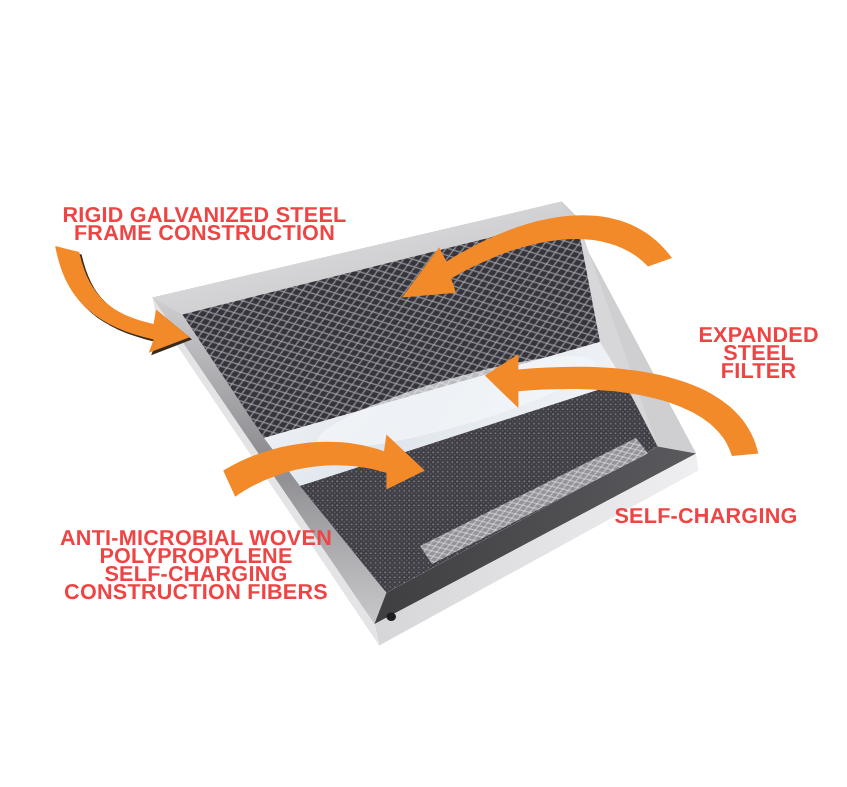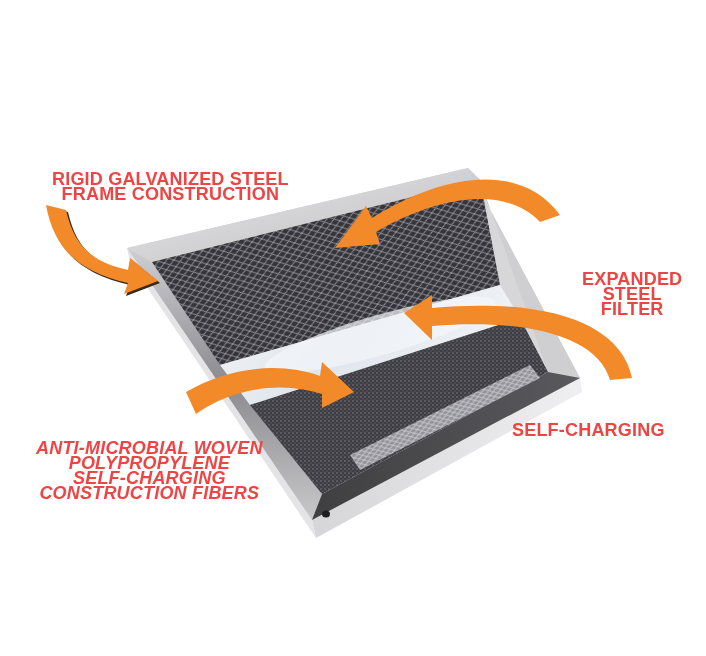--- a/index.html
+++ b/index.html
@@ -13,21 +13,21 @@
       line-height: 15px;
       color: #ef4444;
       text-align: center;
       letter-spacing: 0.2px;
       white-space: nowrap;
     }
     .label span { display: block; }
     #lbl-frame { left: 52px; top: 172px; }
     #lbl-metal { left: 582px; top: 224px; margin-top: 48px; }
     #lbl-poly { left: 512px; top: 423px; }
-    #lbl-fibers { left: 36px; top: 441px; font-style: italic; }
+    #lbl-fibers { left: 50px; top: 441px; }
   </style>
 </head>
 <body>
 
 <svg class="scene" viewBox="0 0 706 656" width="706" height="656" xmlns="http://www.w3.org/2000/svg">
   <defs>
     <pattern id="mesh" width="10" height="7" patternUnits="userSpaceOnUse" patternTransform="rotate(-18)">
       <rect width="10" height="7" fill="#35343a"></rect>
       <path d="M0 3.5 L5 0 L10 3.5 L5 7 Z" fill="none" stroke="#9a9aa2" stroke-width="1"></path>
     </pattern>

